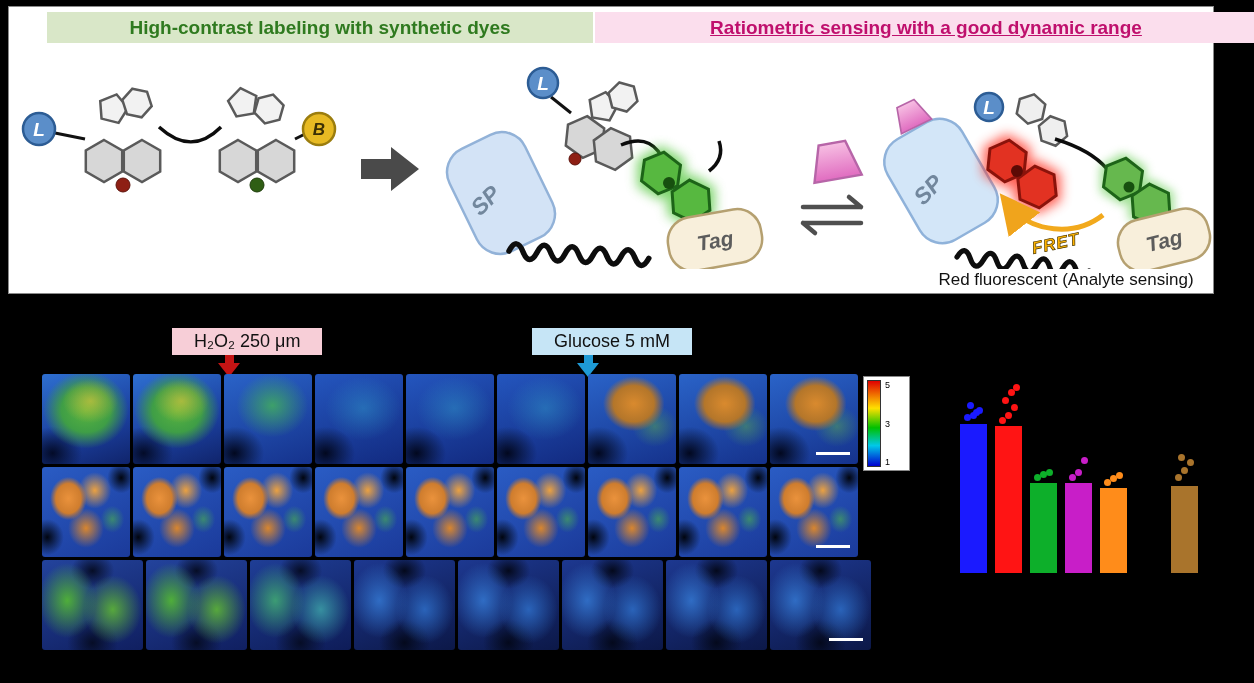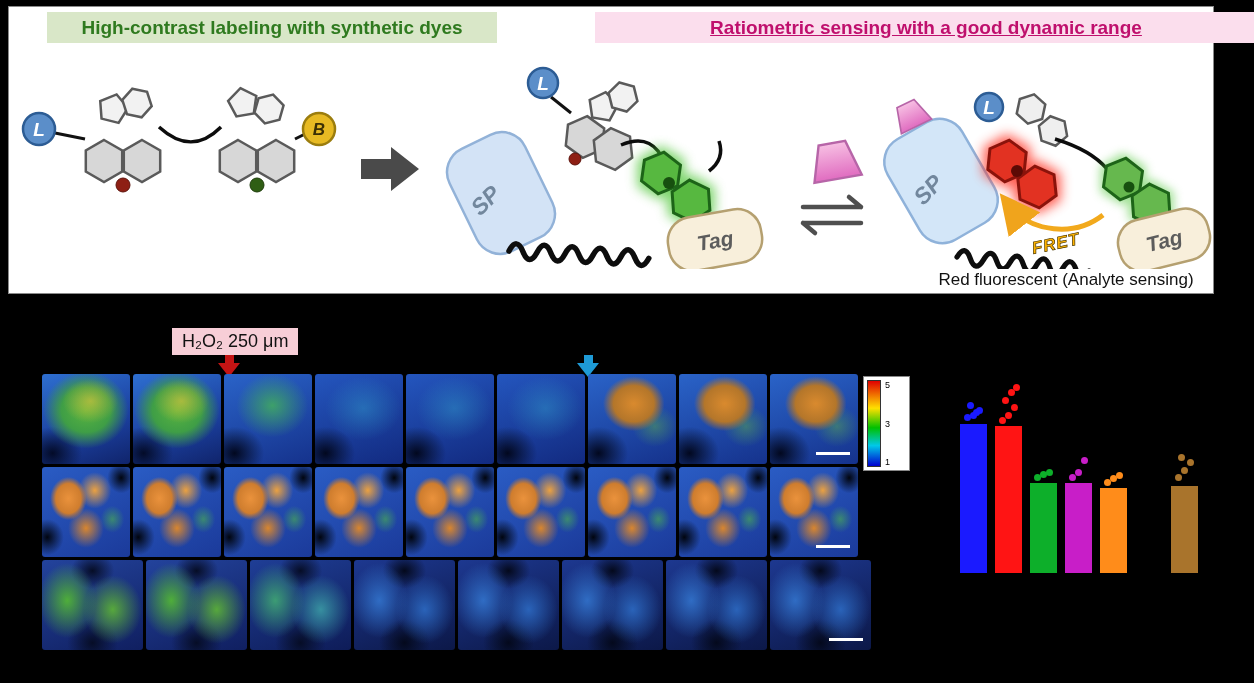--- a/index.html
+++ b/index.html
@@ -4,21 +4,21 @@
 <style>
   html,body{margin:0;padding:0;background:#000;}
   #page{position:relative;width:1254px;height:683px;background:#000;overflow:hidden;
         font-family:"Liberation Sans",sans-serif;}
 
   
   #scheme-panel{position:absolute;left:8px;top:6px;width:1206px;height:288px;
                 background:#ffffff;border:1.5px solid #8a8a8a;box-sizing:border-box;}
   .banner{position:absolute;top:5px;height:31px;display:flex;align-items:center;
           justify-content:center;font-size:19px;font-weight:bold;}
-  #banner-left{left:38px;width:450px;}
+  #banner-left{left:38px;width:546px;}
   #banner-right{left:586px;width:662px;text-decoration:underline;}
   #scheme-svg{position:absolute;left:0;top:36px;}
   .caption{position:absolute;bottom:3px;font-size:17px;color:#111;text-align:center;}
   #cap-1{left:7px;width:300px;}
   #cap-2{left:411px;width:350px;}
   #cap-3{left:867px;width:380px;}
 
   
   .lblL{font-family:"Liberation Sans",sans-serif;font-style:italic;font-weight:bold;
         font-size:19px;fill:#ffffff;text-anchor:middle;}
@@ -26,21 +26,21 @@
         font-size:17px;fill:#3a2f05;text-anchor:middle;}
   .lblSP{font-family:"Liberation Sans",sans-serif;font-style:italic;font-weight:bold;
         font-size:23px;fill:#72879d;text-anchor:middle;}
   .lblTag{font-family:"Liberation Sans",sans-serif;font-style:italic;font-weight:bold;
         font-size:21px;fill:#5c5c5c;text-anchor:middle;}
   .lblFRET{font-family:"Liberation Sans",sans-serif;font-style:italic;font-weight:bold;
         font-size:17px;fill:#ffb400;stroke:#4a3600;stroke-width:0.7px;
         text-anchor:middle;letter-spacing:1px;}
 
   
-  .treat{position:absolute;top:328px;font-size:18px;color:#111;padding:3px 10px;}
+  .treat{position:absolute;top:328px;font-size:18px;color:#111;padding:3px 22px;}
   #treat-h2o2{left:172px;}
   #treat-glc{left:532px;}
   .dn-arrow{position:absolute;top:355px;width:22px;}
   .dn-arrow .stem{width:9px;height:8px;margin:0 auto;background:var(--c);}
   .dn-arrow .head{width:0;height:0;border-left:11px solid transparent;
                   border-right:11px solid transparent;border-top:14px solid var(--c);}
   #arrow-h2o2{left:218px;}
   #arrow-glc{left:577px;}
 
   
@@ -242,20 +242,21 @@
     </svg>
 
     <div class="caption" id="cap-3">Red fluorescent (Analyte sensing)</div>
   </div>
 
   <div class="treat" id="treat-h2o2" style="background:#f7ced7;">H₂O₂ 250 μm</div>
   <div class="dn-arrow" id="arrow-h2o2" style="--c:#c41414;">
     <div class="stem"></div>
       <div class="head"></div>
   </div>
+  <div class="treat" id="treat-glc" style="background:#c6e5f6;">Glucose 5 mM</div>
   <div class="dn-arrow" id="arrow-glc" style="--c:#1e9ad6;">
     <div class="stem"></div>
       <div class="head"></div>
   </div>
 
   <div id="micro-rows">
       <div class="micro-row">
         <div class="tile t-green" style="width: 88px;"></div>
         <div class="tile t-green" style="width: 88px;"></div>
         <div class="tile t-teal" style="width: 88px;"></div>

